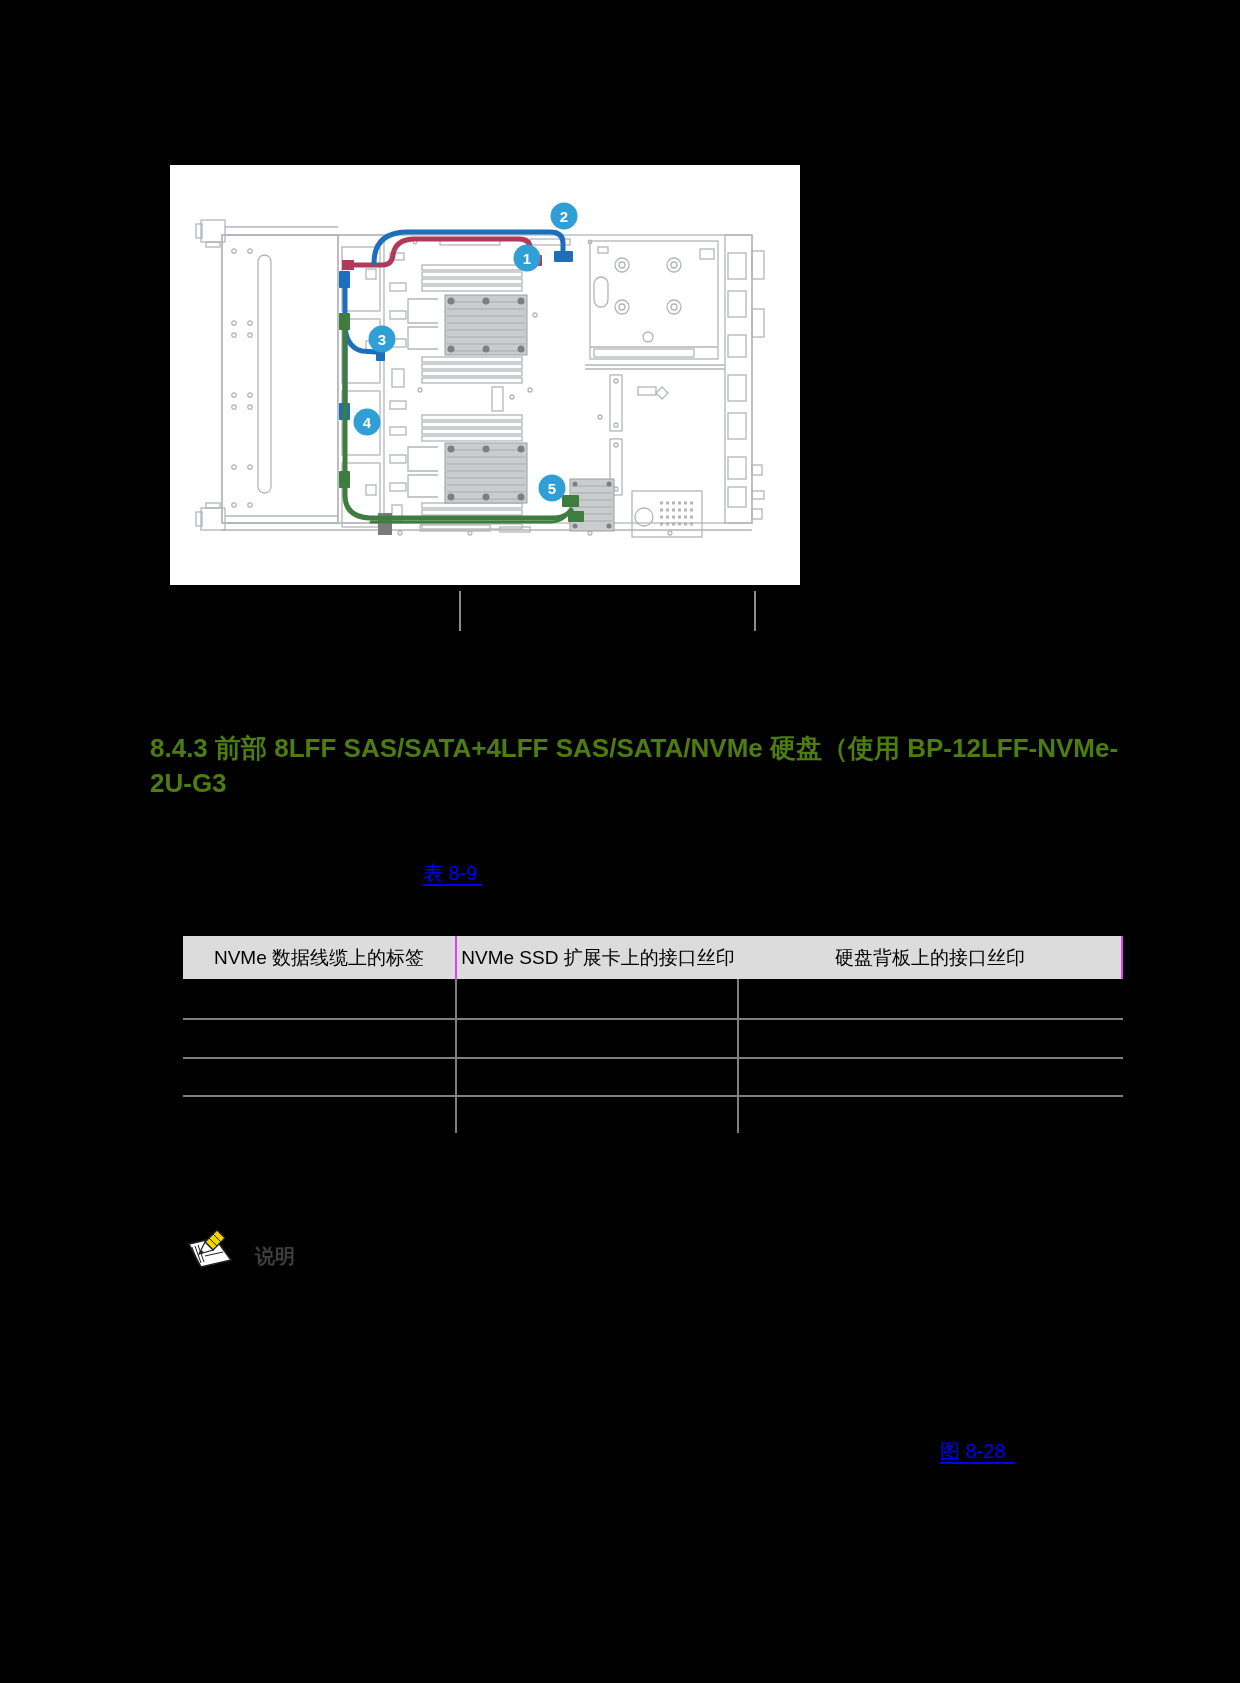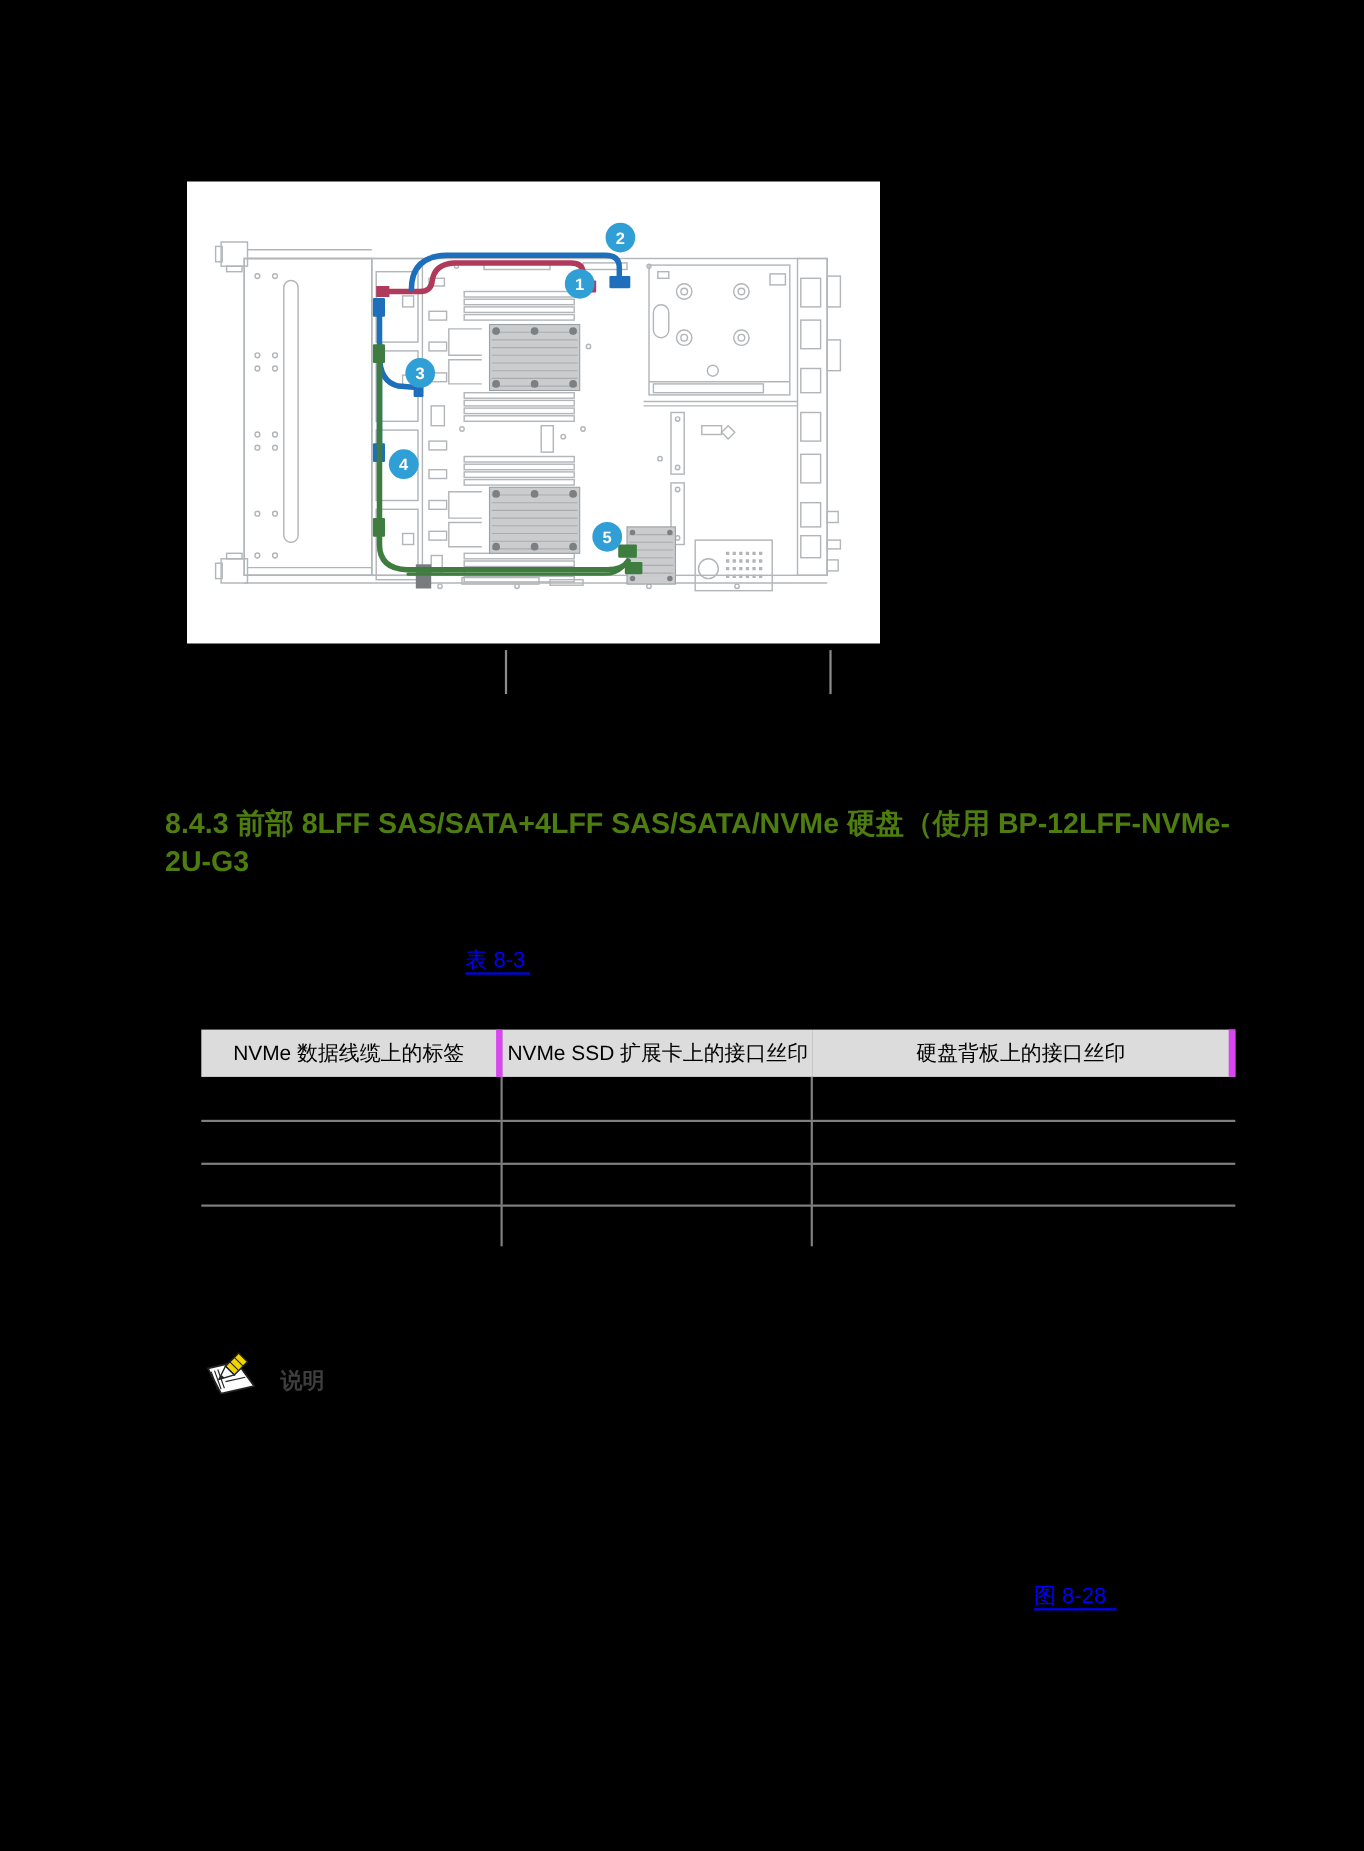--- a/index.html
+++ b/index.html
@@ -19,21 +19,21 @@
   .doclink{position:absolute;color:#0000FF;font-size:20px;line-height:22px;
     border-bottom:2px solid #0000FF;display:inline-block;cursor:pointer;}
   .link-table{left:423px;top:862px;padding-right:5px;}
   .link-figure{left:940px;top:1440px;padding-right:9px;text-align:center;}
   
   .tbl{position:absolute;left:183px;top:936px;width:940px;display:grid;
     grid-template-columns:274px 282px 384px;grid-template-rows:43px 39px 39px 38px 38px;
     box-sizing:border-box;}
   .tbl *{box-sizing:border-box;}
   .hc{background:#DCDCDC;color:#000;font-size:19px;display:flex;align-items:center;justify-content:center;}
-  .hc.sep{border-right:6px solid #d946ef;}
+  .hc.sep{border-right:2px solid #d946ef;}
   .bc{background:transparent;color:#000;font-size:19px;}
   .bc.sep{border-right:2px solid #7F7F7F;}
   .bc.topline{border-top:2px solid #7F7F7F;}
   
   .note{position:absolute;left:185px;top:1226px;display:flex;align-items:flex-end;gap:18px;justify-content:flex-end;}
   .note-label{color:#3E3E3E;font-size:20px;font-weight:bold;line-height:20px;margin-bottom:2px;}
 </style>
 </head>
 <body>
 
@@ -291,21 +291,21 @@
     </svg>
   </div>
 
   <div class="tick tick1"></div>
   <div class="tick tick2"></div>
 
   <div class="heading">
     <div>8.4.3  前部 8LFF SAS/SATA+4LFF SAS/SATA/NVMe 硬盘（使用 BP-12LFF-NVMe-2U-G3</div>
   </div>
 
-  <span class="doclink link-table">表 8-3</span>
+  <span class="doclink link-table">表 8-9</span>
 
   <div class="tbl">
     <div class="hc sep">NVMe 数据线缆上的标签</div>
     <div class="hc">NVMe SSD 扩展卡上的接口丝印</div>
     <div class="hc sep">硬盘背板上的接口丝印</div>
 
     <div class="bc sep"></div>
     <div class="bc sep"></div>
     <div class="bc"></div>
 

